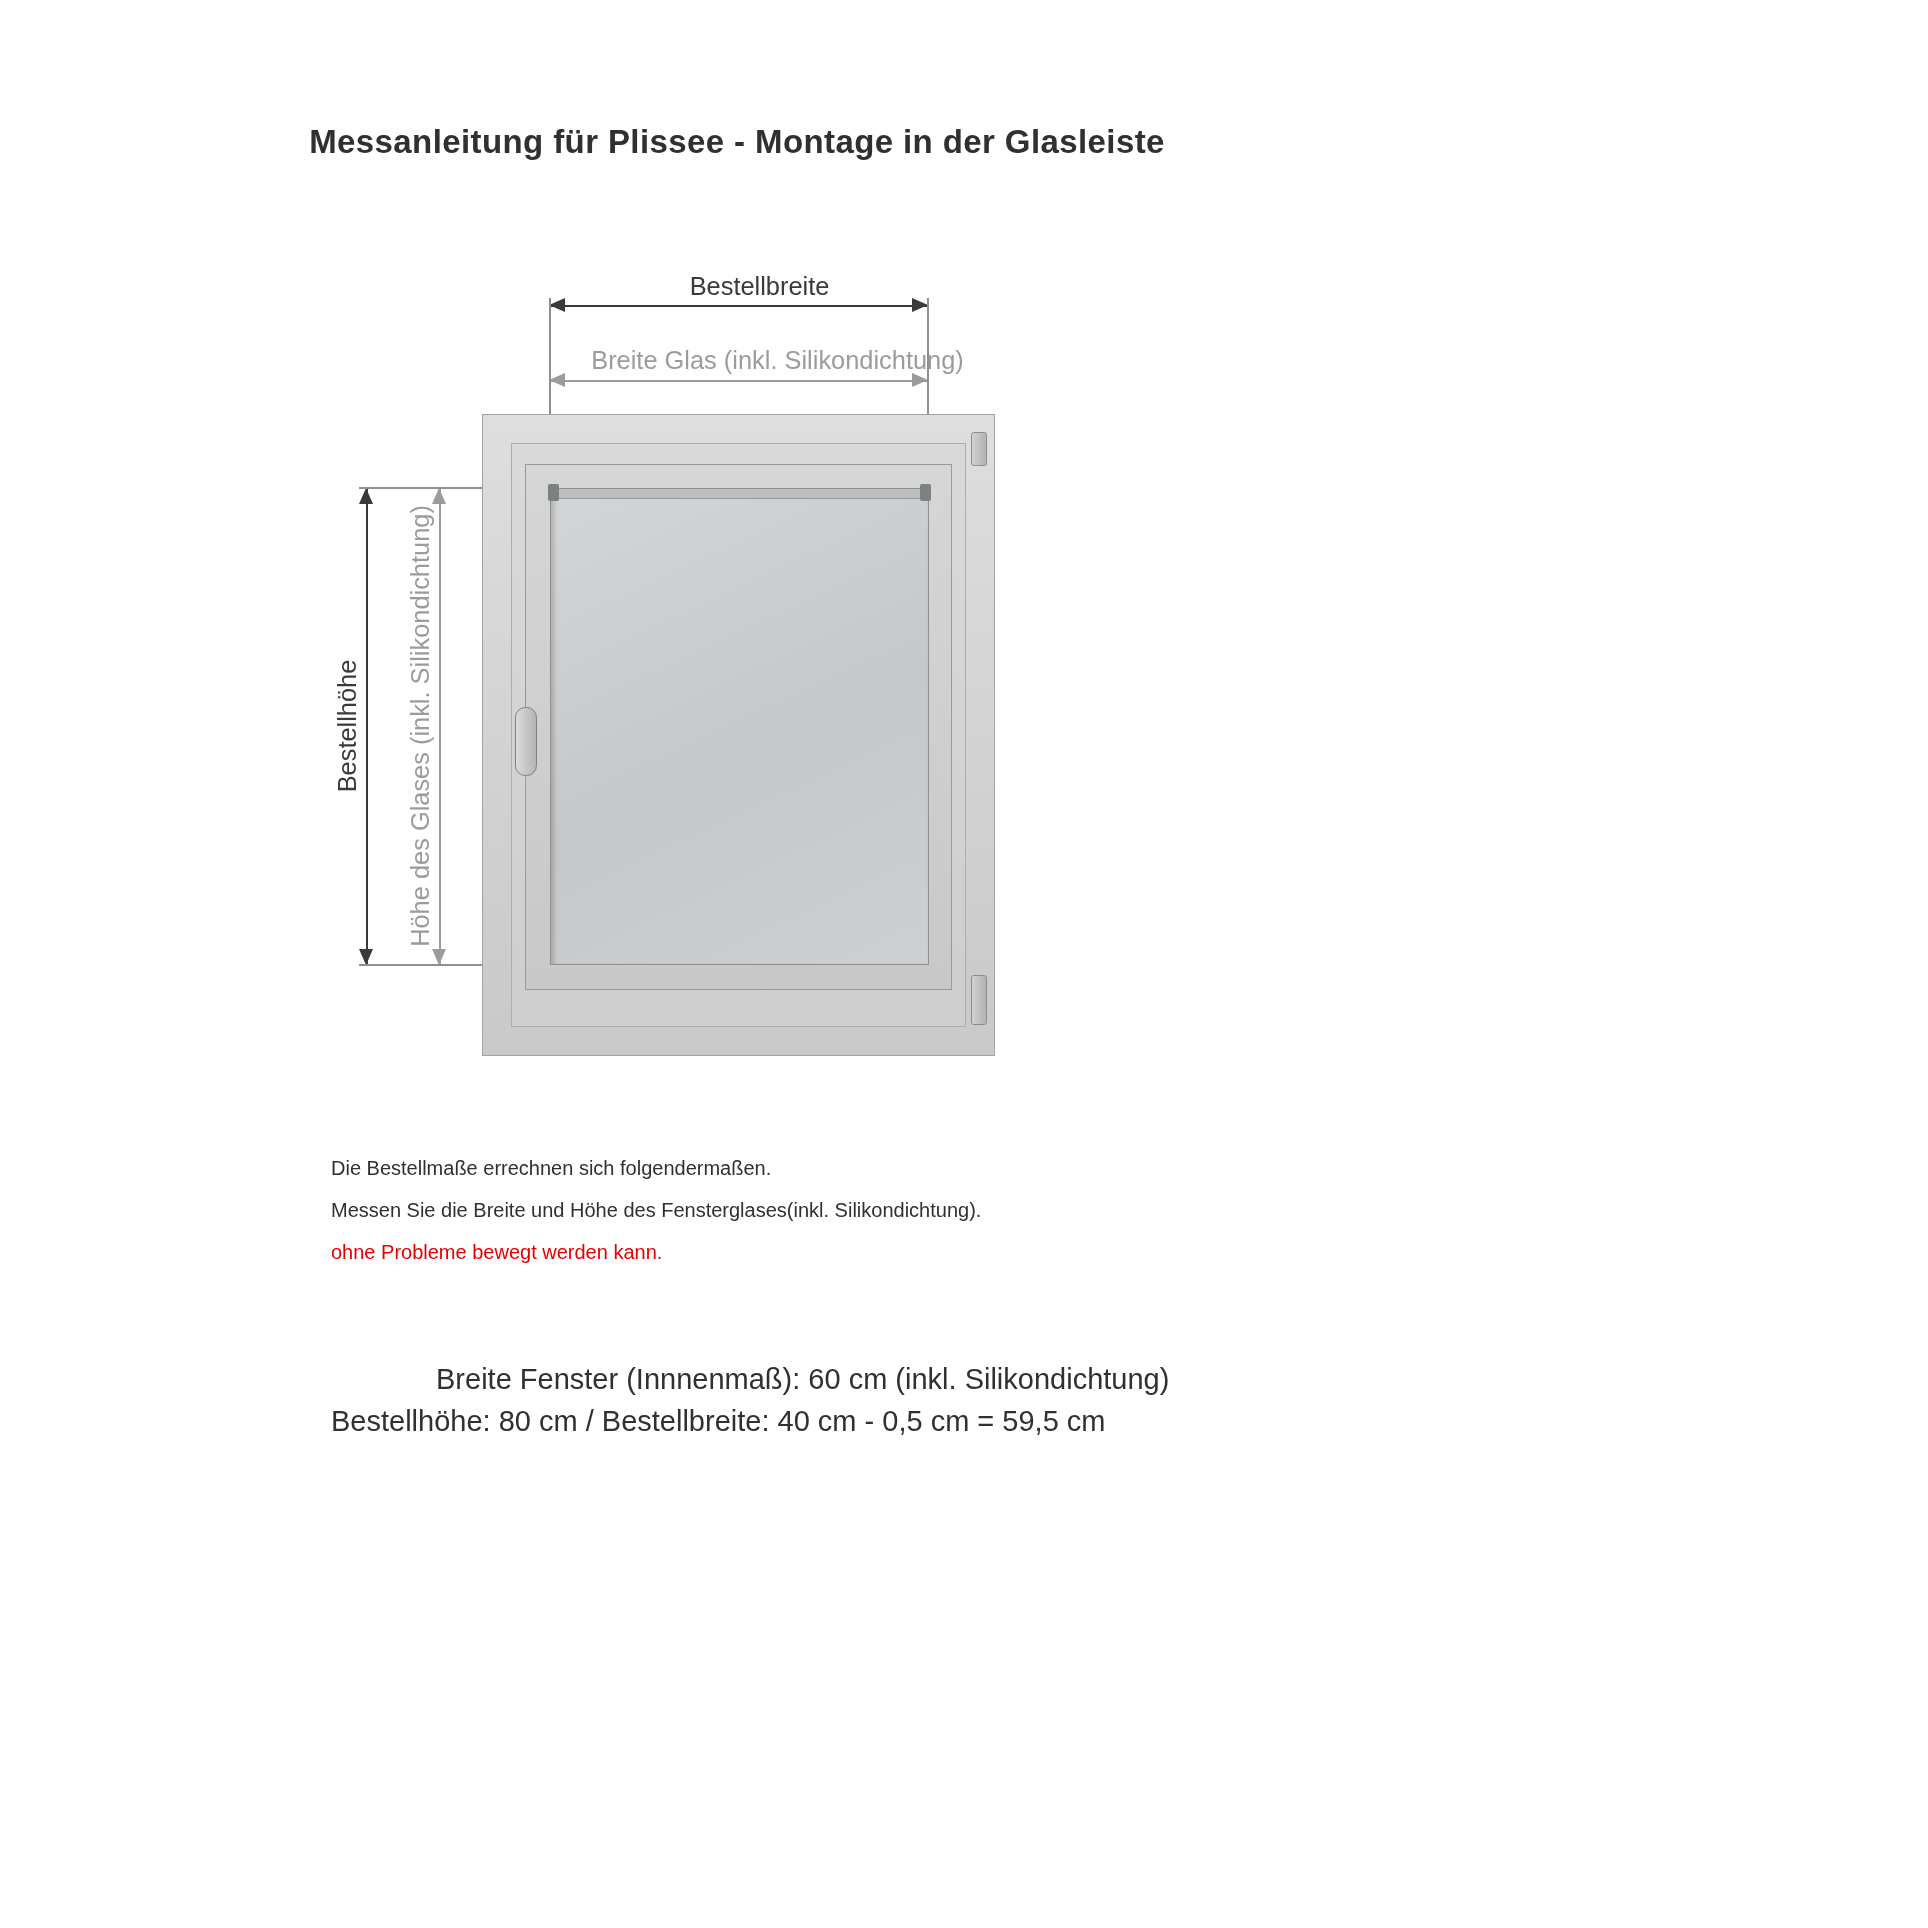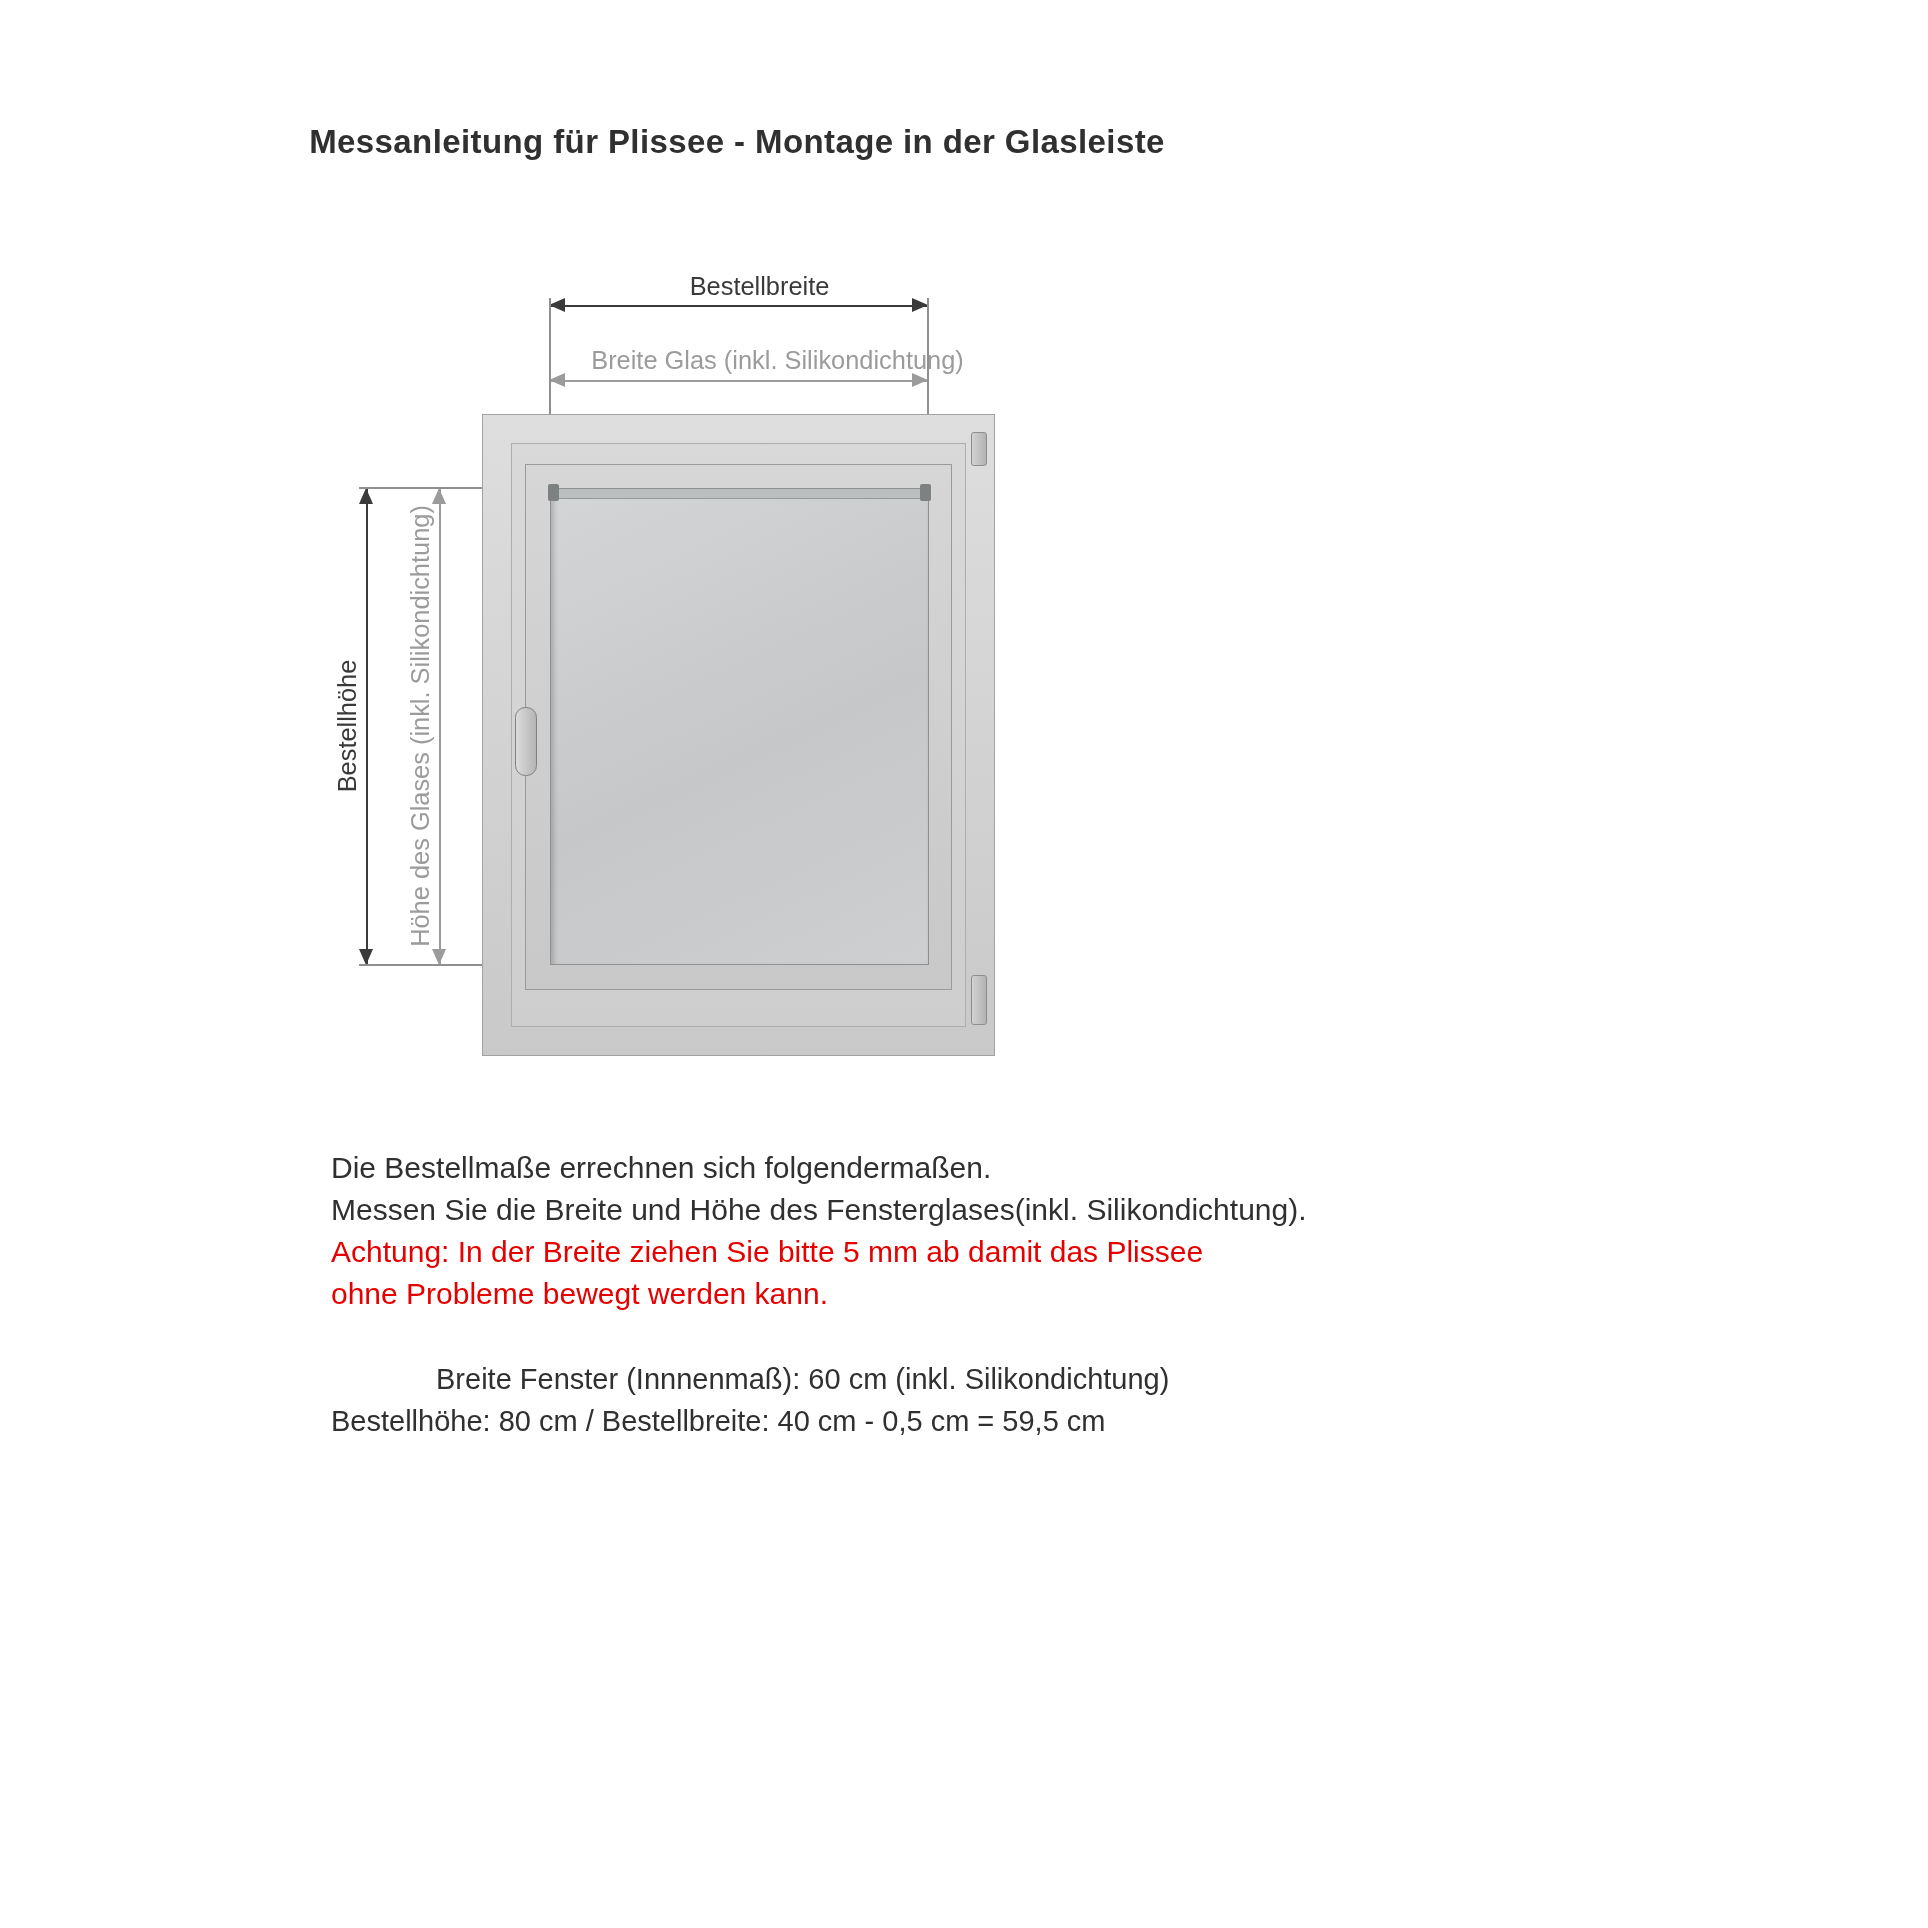--- a/index.html
+++ b/index.html
@@ -140,21 +140,21 @@
     border-radius: 2.8px;
     box-sizing: border-box;
   }
   .hinge-top { top: 17px; height: 34px; }
   .hinge-bottom { top: 560px; height: 50px; }
 
   
   .instructions {
     position: absolute;
     left: 331px; top: 1147px;
-    font-size: 30px;
+    font-size: 20px;
     line-height: 42px;
     color: var(--text, #303030);
   }
   .example {
     position: absolute;
     left: 331px; top: 1358px;
     font-size: 29px;
     line-height: 42px;
     color: var(--text, #303030);
   }
@@ -195,21 +195,20 @@
   </div>
   <div class="handle-base"></div>
   <div class="handle"></div>
   <div class="hinge hinge-top"></div>
   <div class="hinge hinge-bottom"></div>
 </div>
 
 <div class="instructions">
   <p>Die Bestellmaße errechnen sich folgendermaßen.</p>
   <p>Messen Sie die Breite und Höhe des Fensterglases(inkl. Silikondichtung).</p>
-  <p class="warning">Achtung: In der Breite ziehen Sie bitte 5 mm ab damit das Plissee</p>
   <p class="warning">ohne Probleme bewegt werden kann.</p>
 </div>
 
 <div class="example">
   <p class="indent">Breite Fenster (Innnenmaß): 60 cm  (inkl. Silikondichtung)</p>
   <p>Bestellhöhe: 80 cm / Bestellbreite: 40 cm  - 0,5 cm = 59,5 cm</p>
 </div>
 
 
 </body></html>

